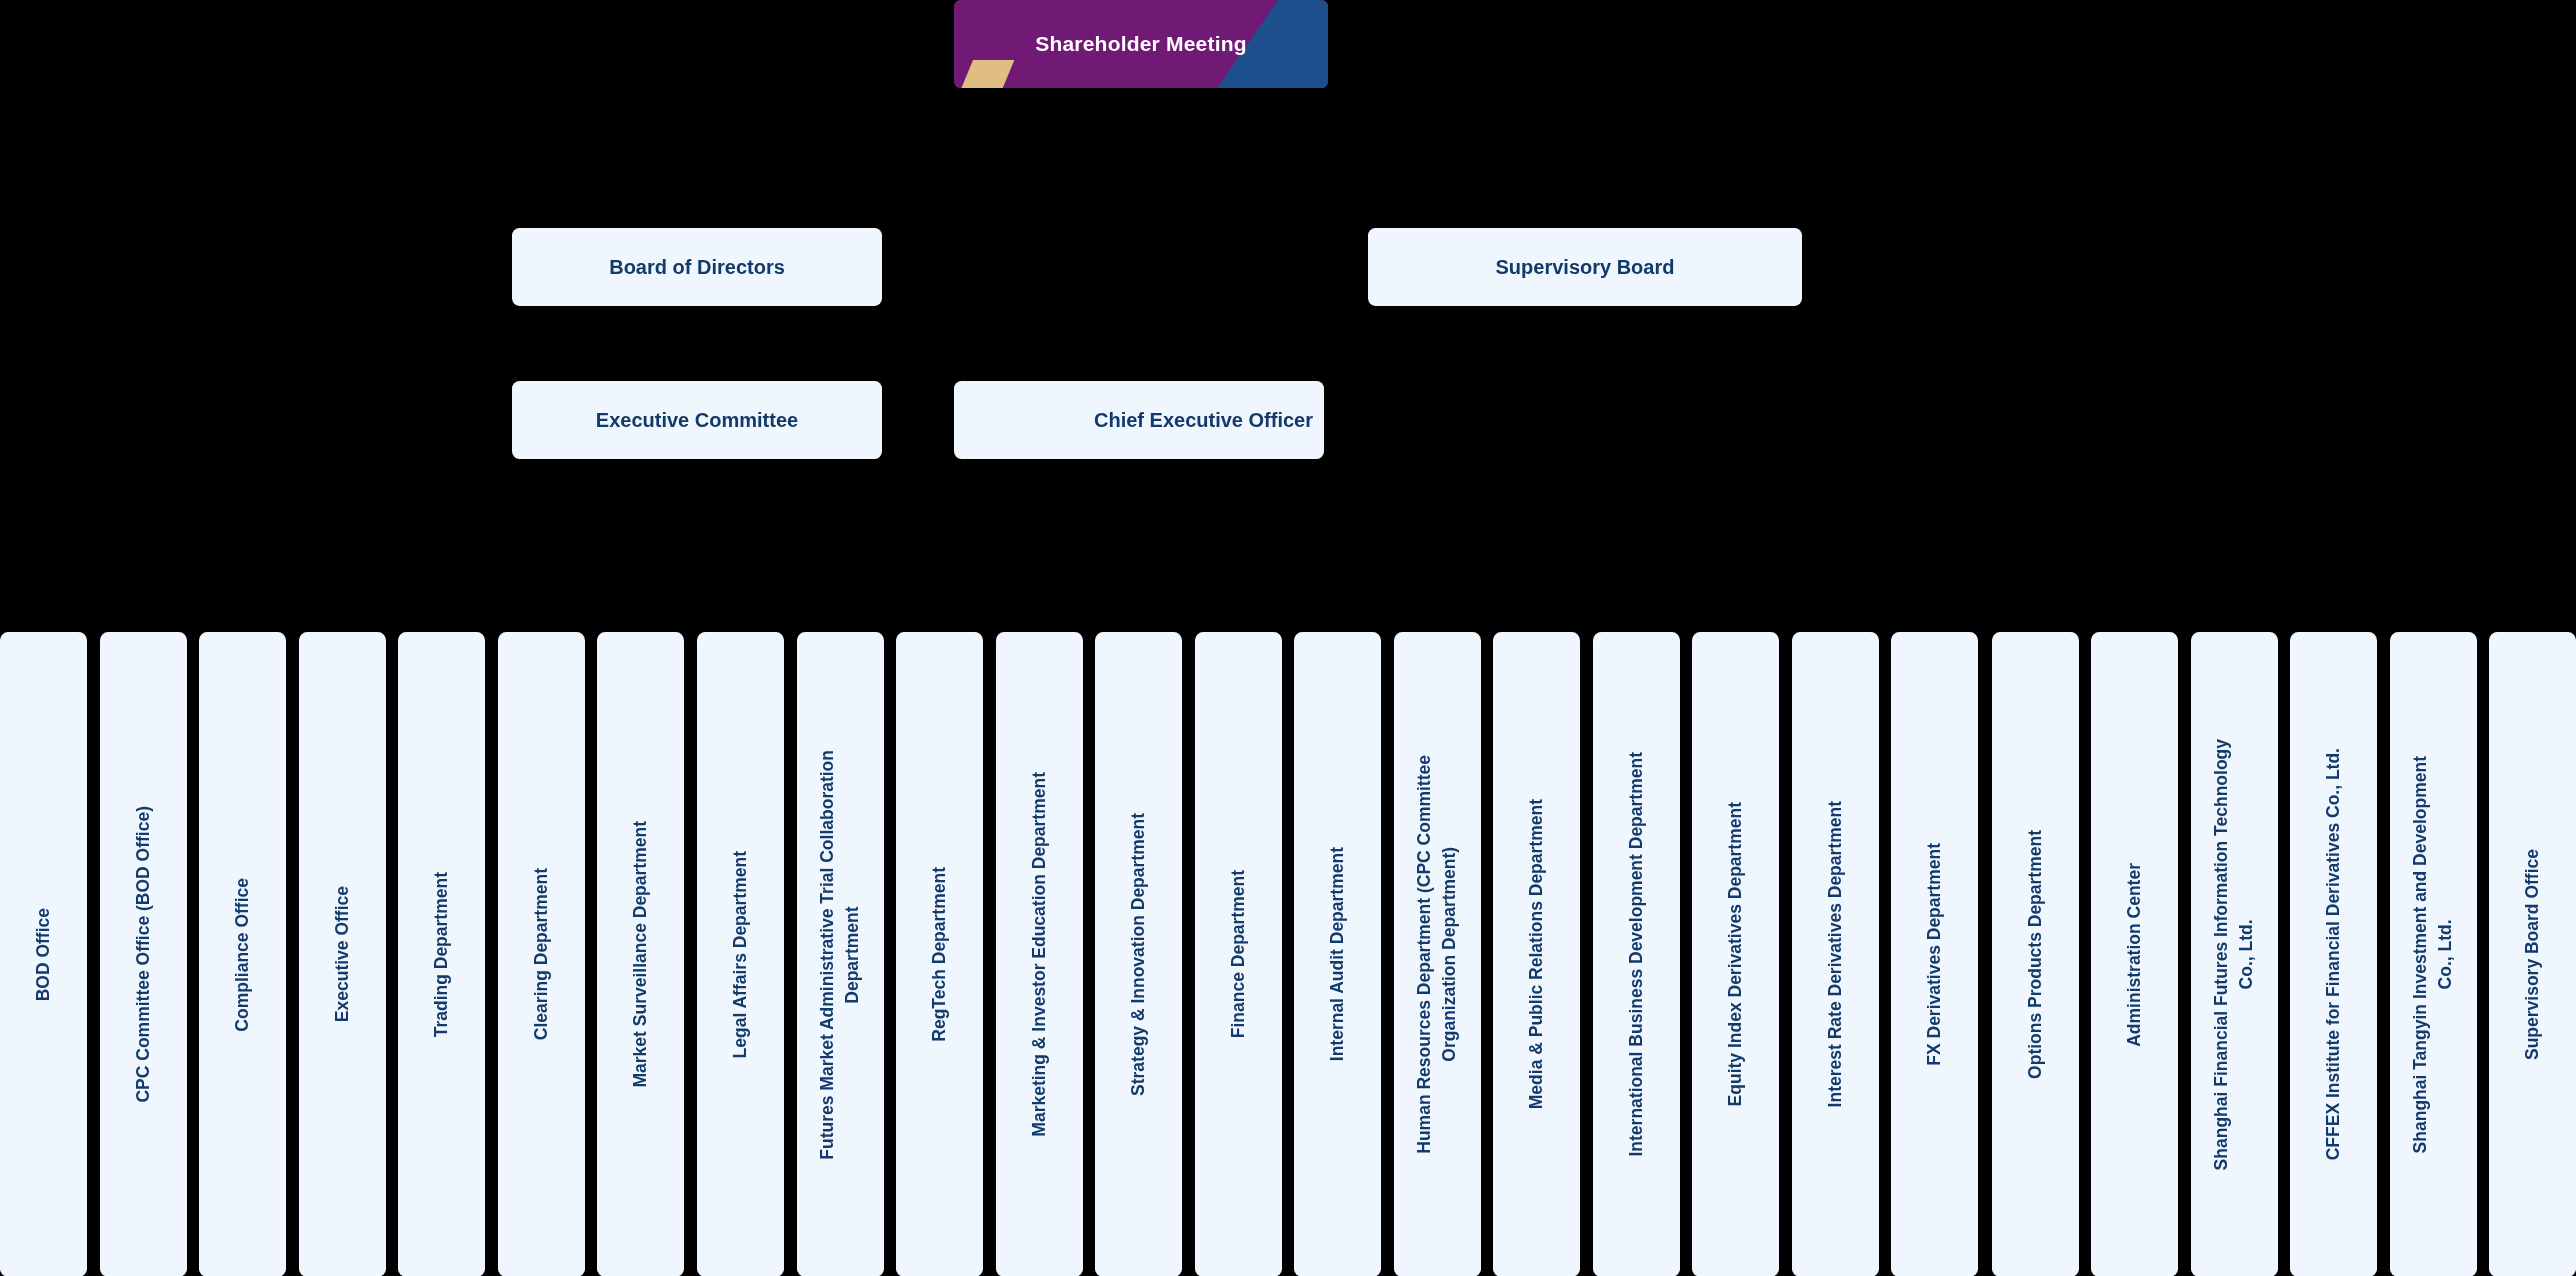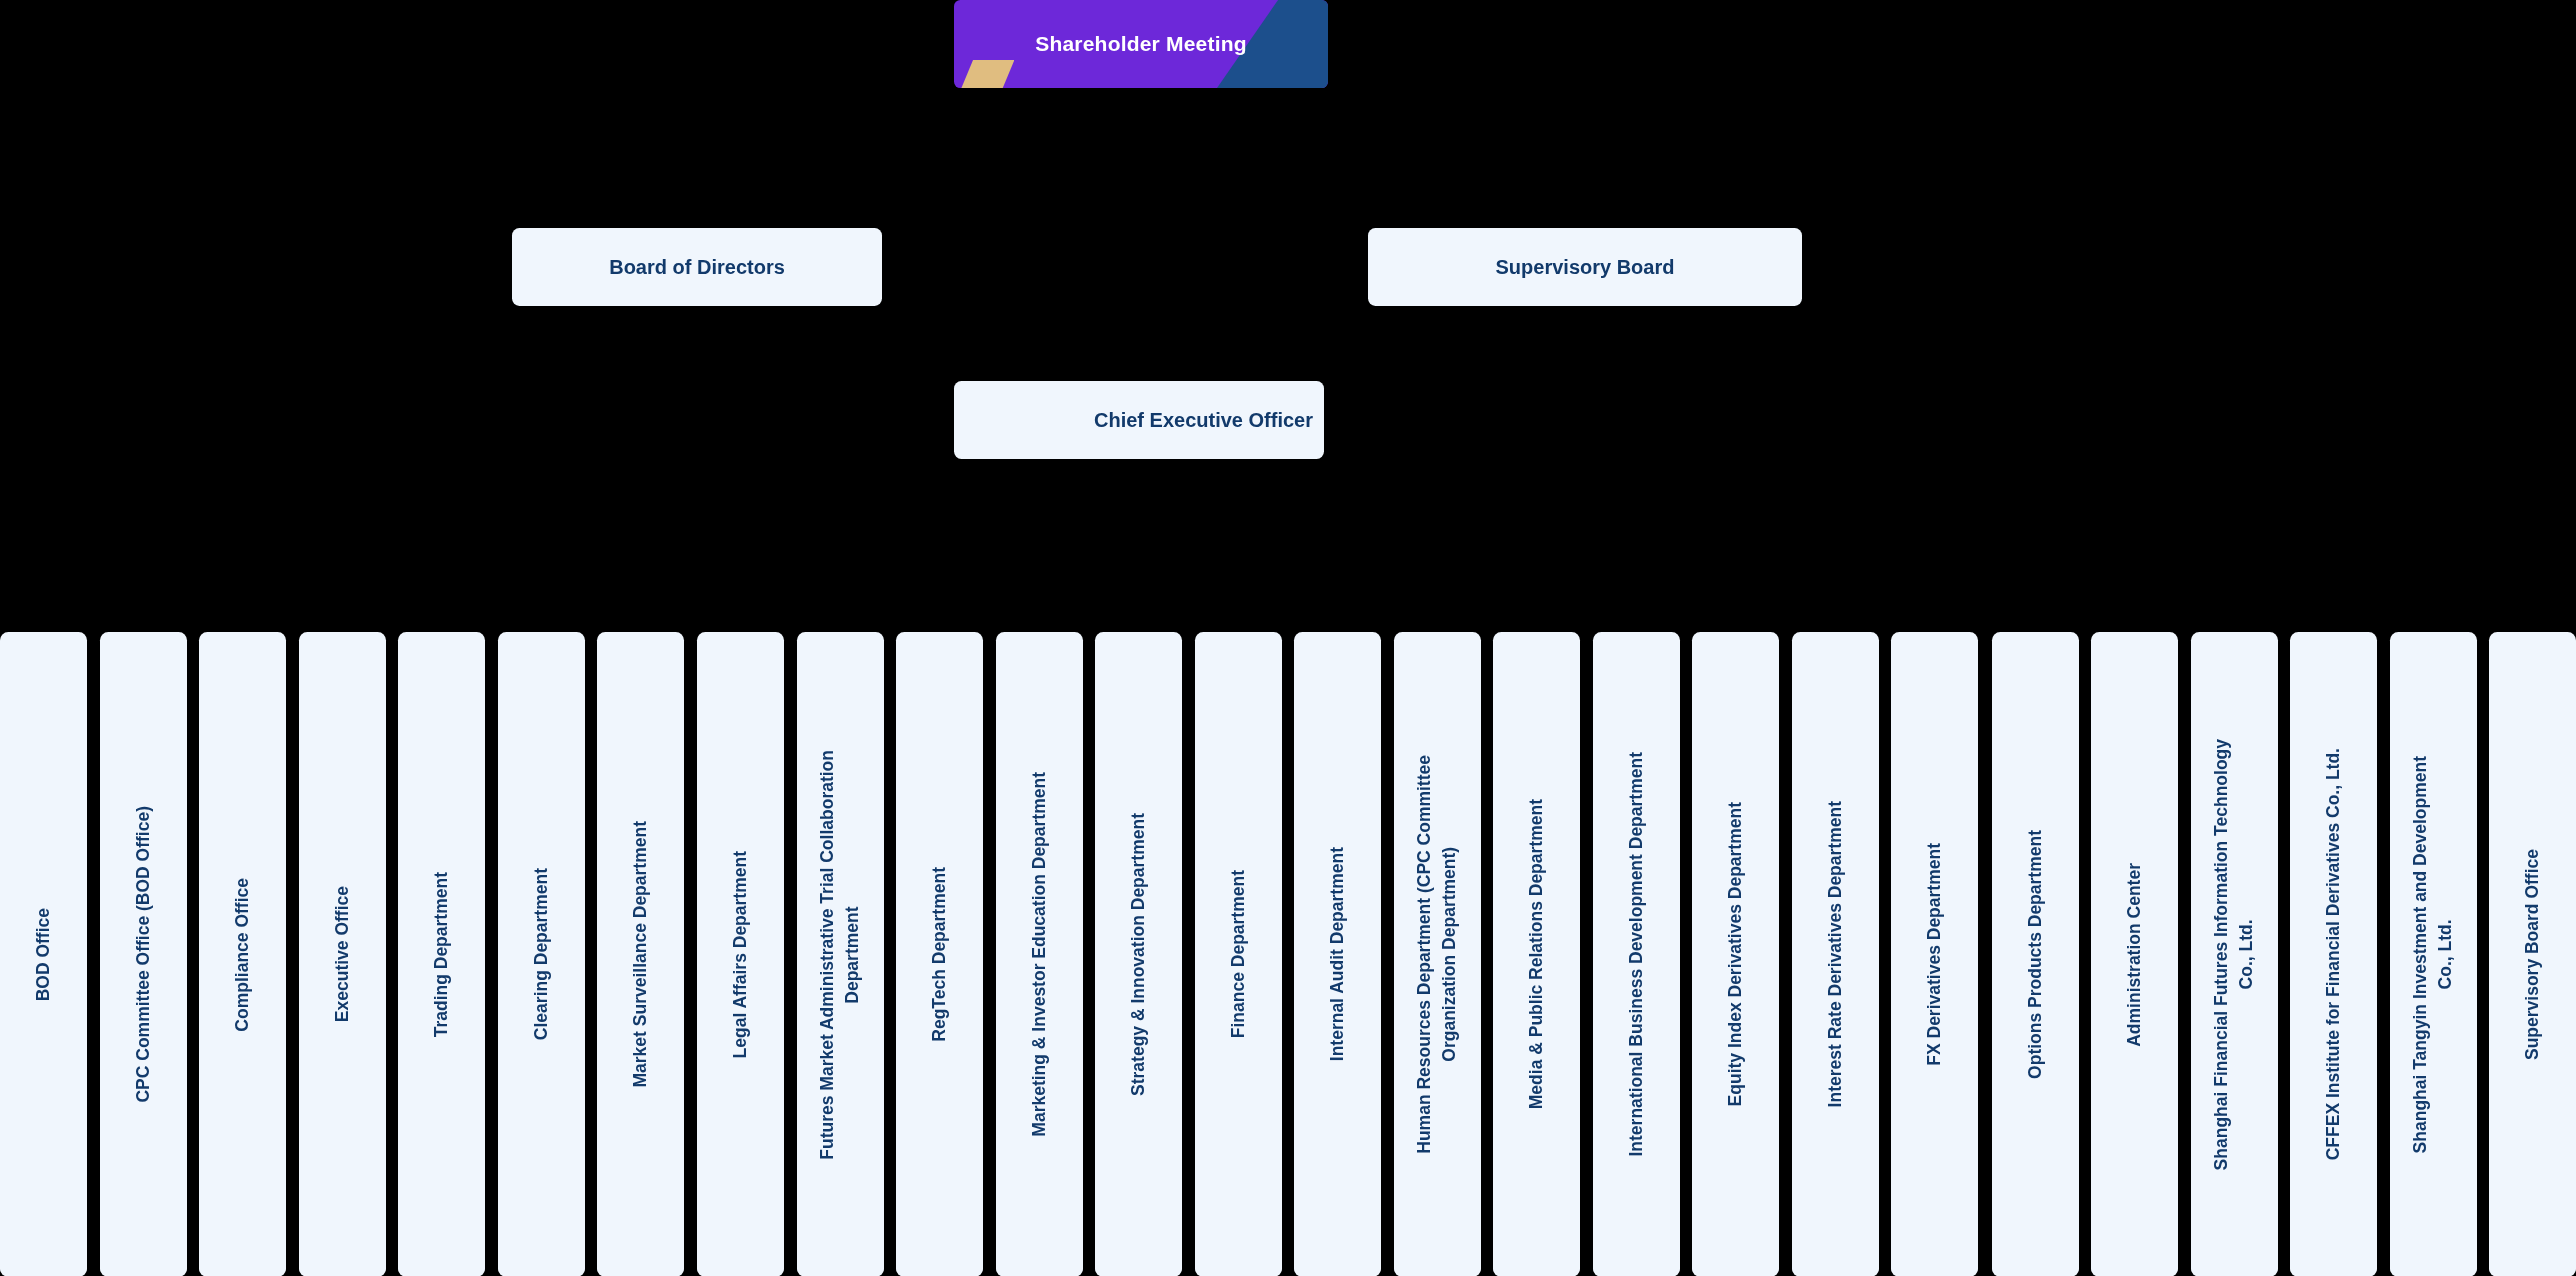--- a/index.html
+++ b/index.html
@@ -18,21 +18,21 @@
     background: #000000;
   }
 
   
   .banner {
     position: absolute;
     left: 954px;
     top: 0px;
     width: 374px;
     height: 88px;
-    background: #6d28d9;
+    background: #701a75;
     border-radius: 6.4px;
     overflow: hidden;
   }
   .banner-wedge {
     position: absolute;
     right: 0;
     top: 0;
     width: 111px;
     height: 100%;
     background: #1c4f8c;
@@ -126,20 +126,23 @@
     <div class="banner-label">Shareholder Meeting</div>
   </div>
 
   <div class="node-box" id="box-board-of-directors">
     <span>Board of Directors</span>
   </div>
   <div class="node-box" id="box-supervisory-board">
     <span>Supervisory Board</span>
   </div>
 
+  <div class="node-box" id="box-executive-committee">
+    <span>Executive Committee</span>
+  </div>
   <div class="node-box" id="box-ceo">
     <span>Chief Executive Officer</span>
   </div>
 
   <div id="dept-row">
       <div class="dept-col" style="left: 0px; width: 87px;">
         <div class="dept-col-inner">
           <div class="dept-label">BOD Office</div>
         </div>
       </div>

